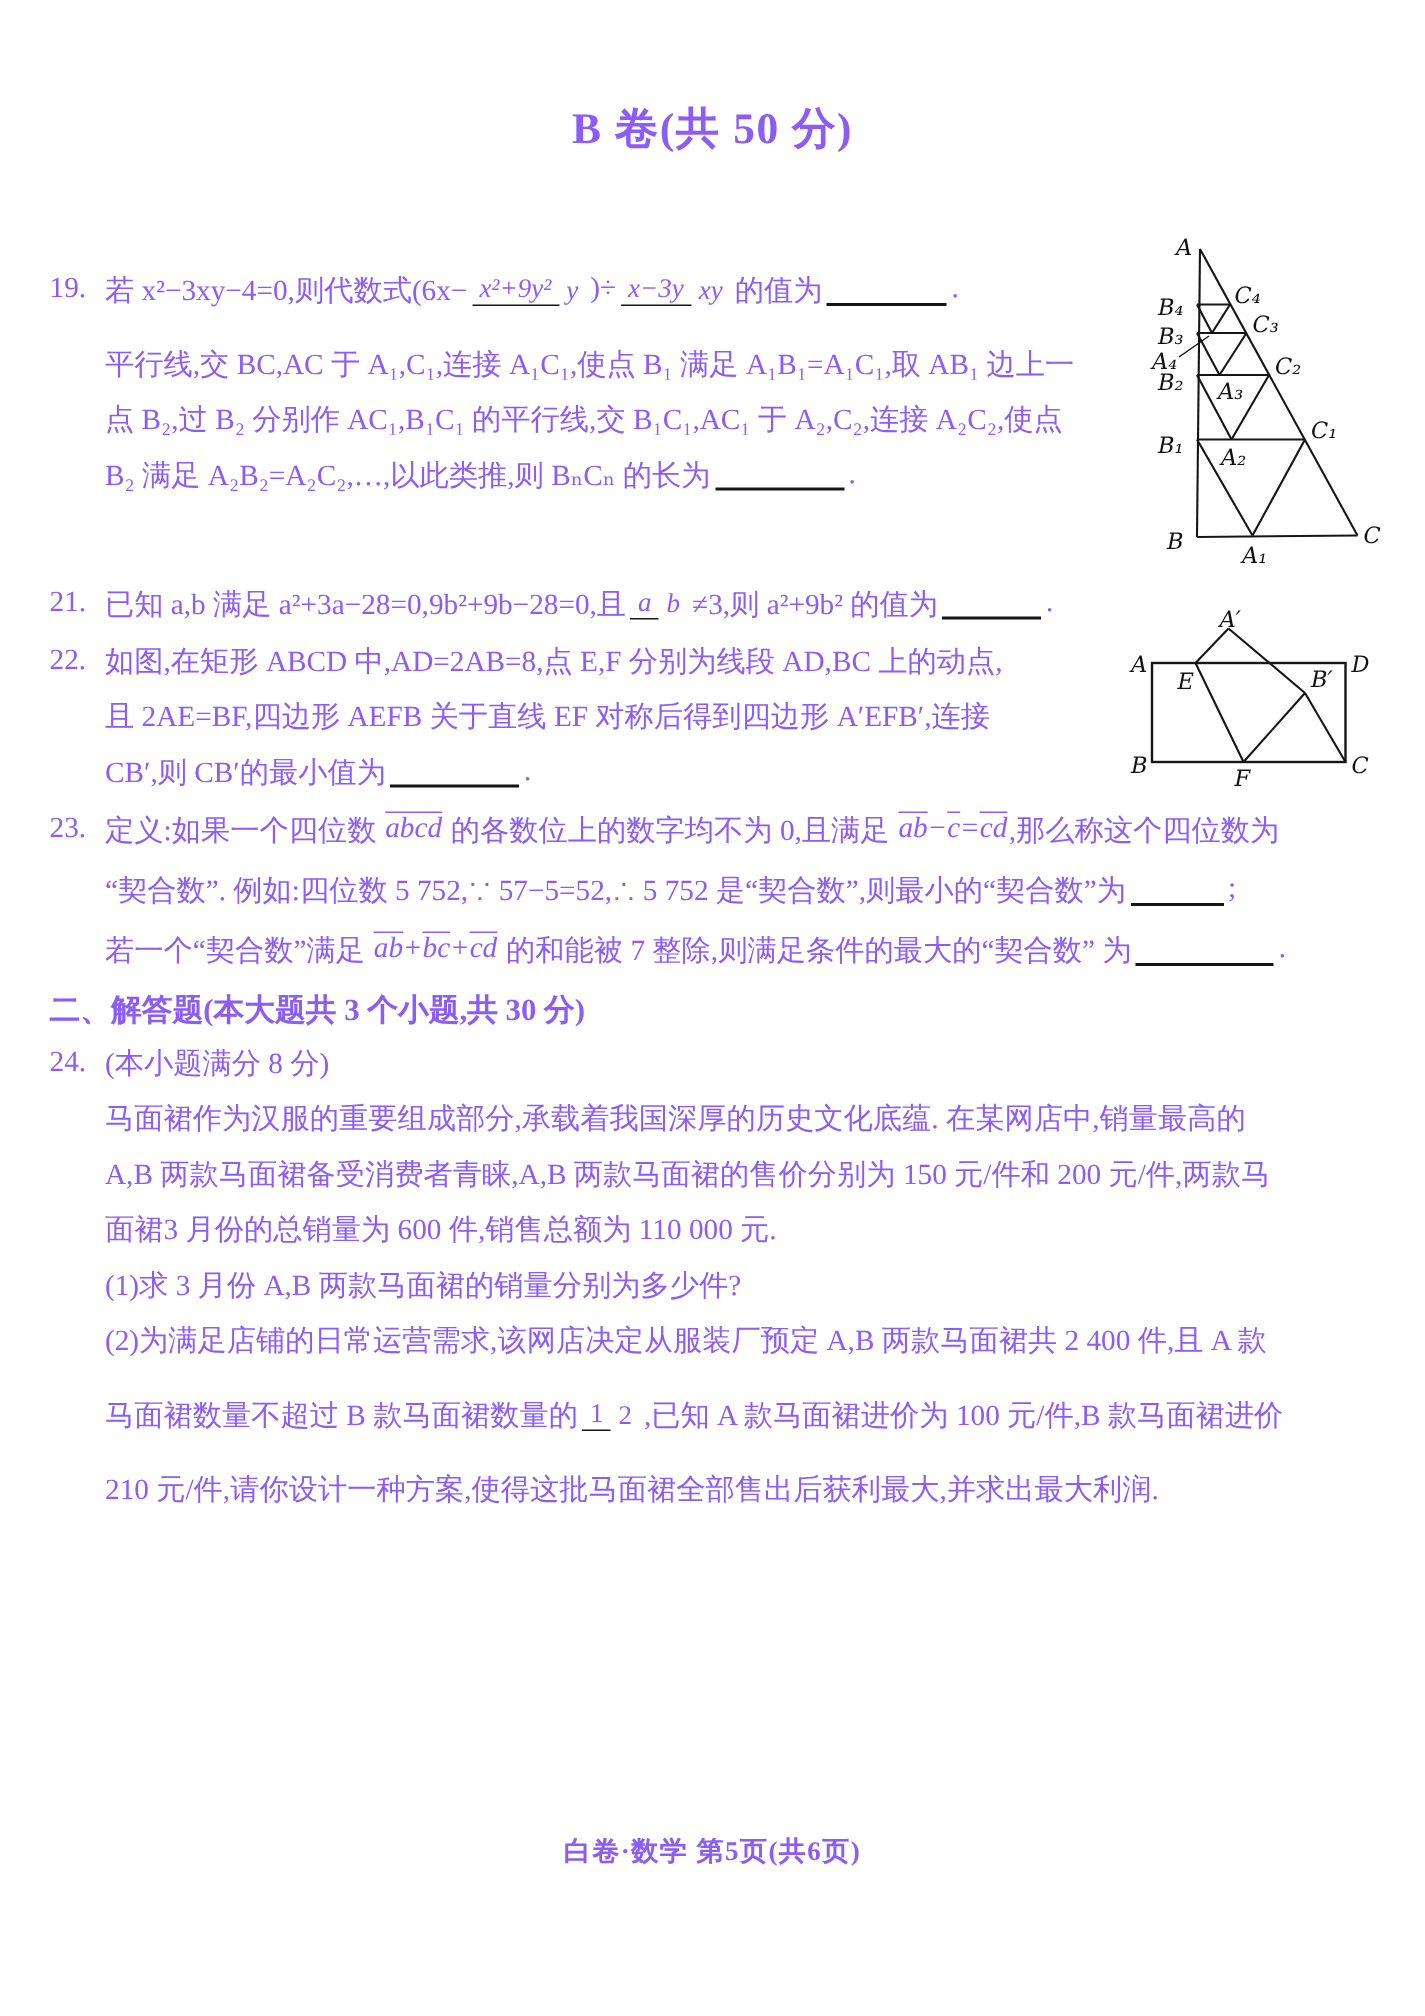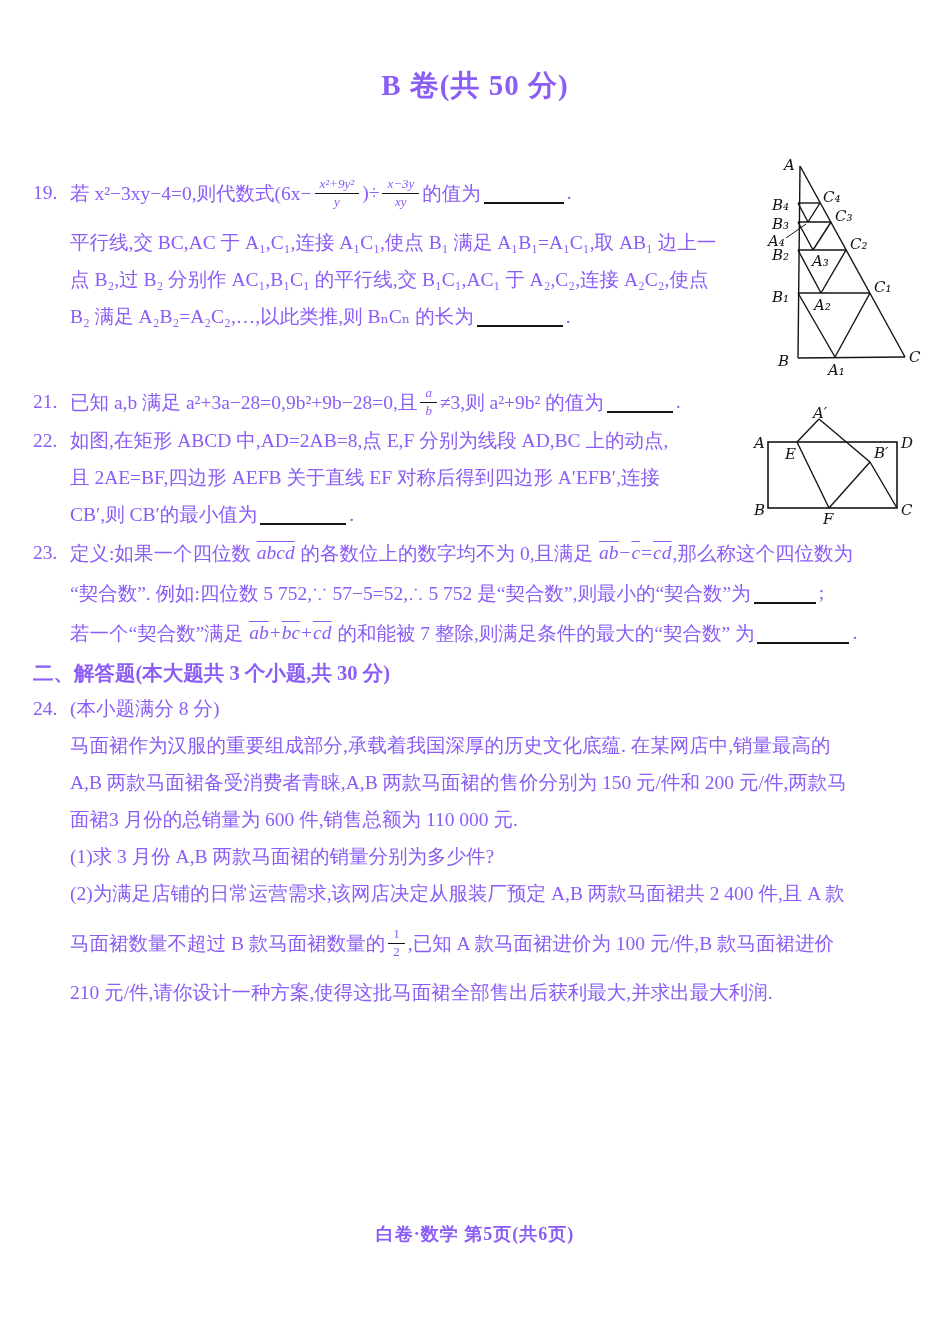--- a/index.html
+++ b/index.html
@@ -25,22 +25,22 @@
   .line.h50{height:50px;align-items:center;}
   .line.h40{height:40px;}
   .line.h62{height:62px;}
   .qnum{
     position:absolute;left:-37px;top:50%;transform:translateY(-50%);
     white-space:pre;
   }
   .t{white-space:pre;}
   .ol{font-style:italic;text-decoration:overline;padding:0 1px;white-space:pre;}
   .frac{
-    display:inline-flex;flex-direction:column;align-items:center;
-    margin:0 3px;font-size:13px;line-height:1.12;text-align:center;
+    display:inline-flex;flex-direction:row;align-items:center;
+    margin:0 3px;font-size:18px;line-height:1.12;text-align:center;
   }
   .frac.it{font-style:italic;}
   .frac .num{border-bottom:1.6px solid #151515;padding:0 5px 1px 5px;}
   .frac .den{padding:1px 5px 0 5px;}
   .blank{
     display:inline-block;height:1px;border-bottom:2px solid #151515;
     margin:0 3px;align-self:center;transform:translateY(9px);
   }
   .diagram{position:absolute;}
   .diagram svg{display:block;}

